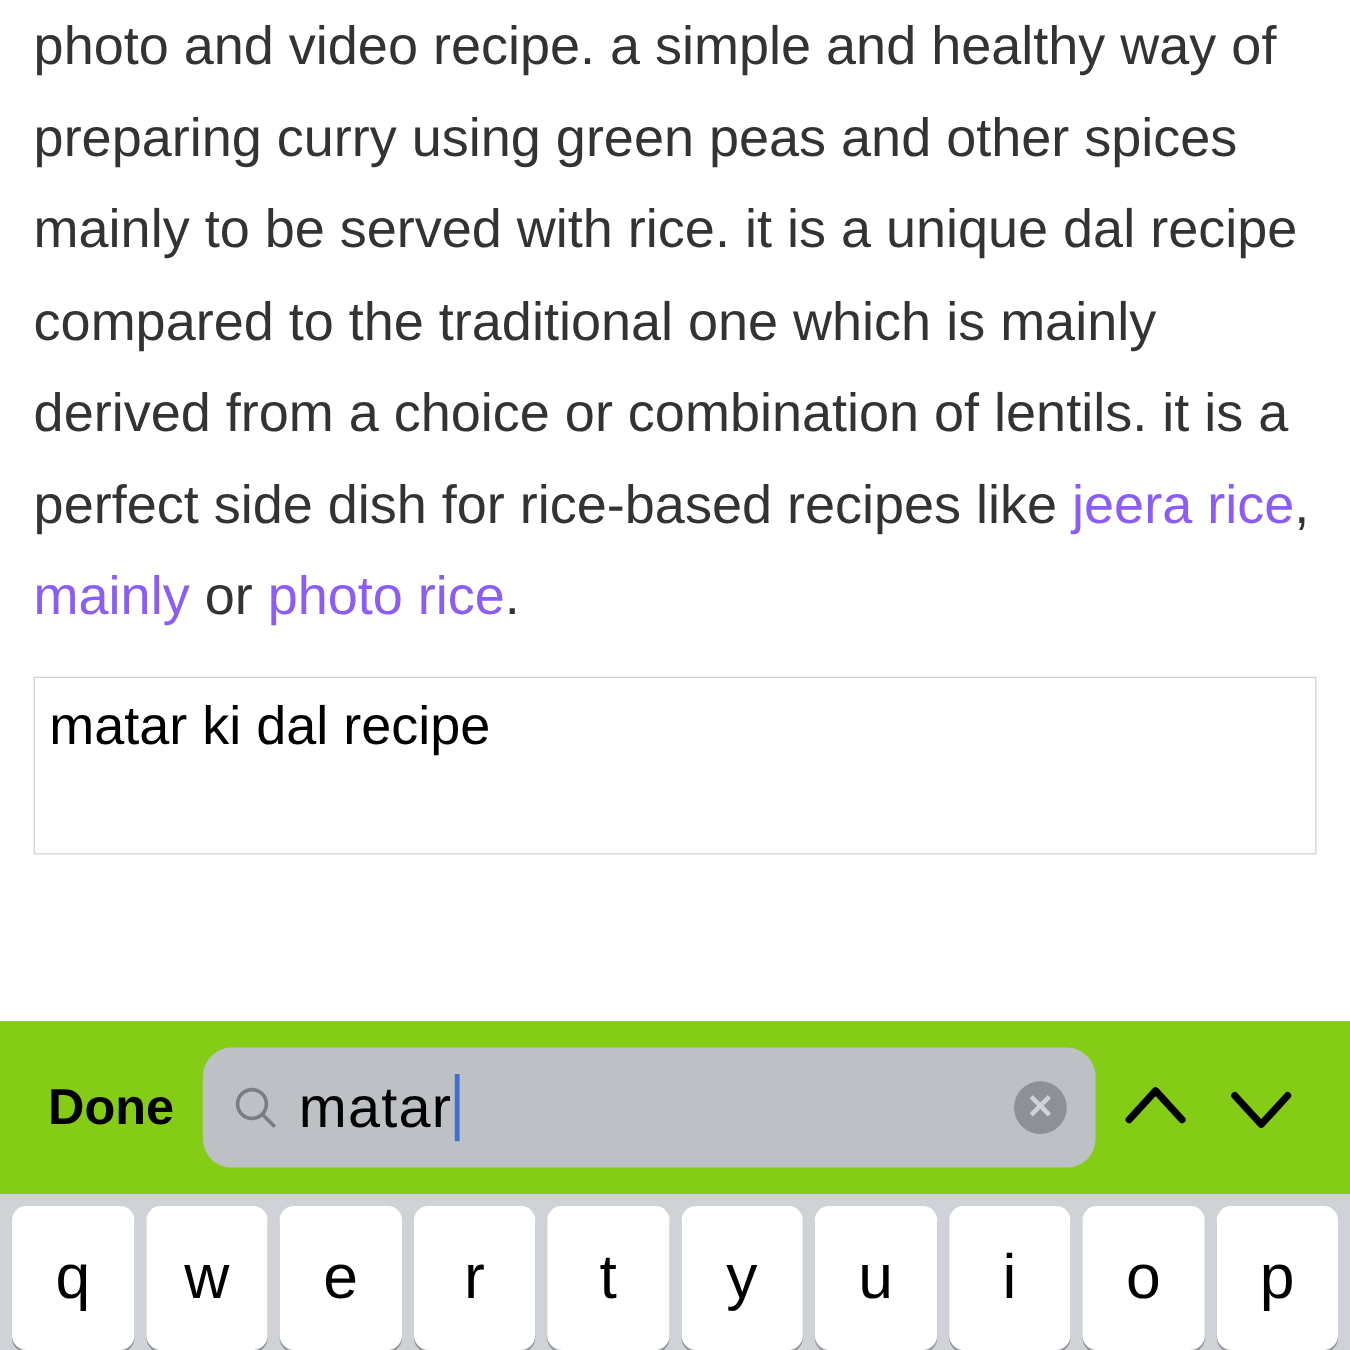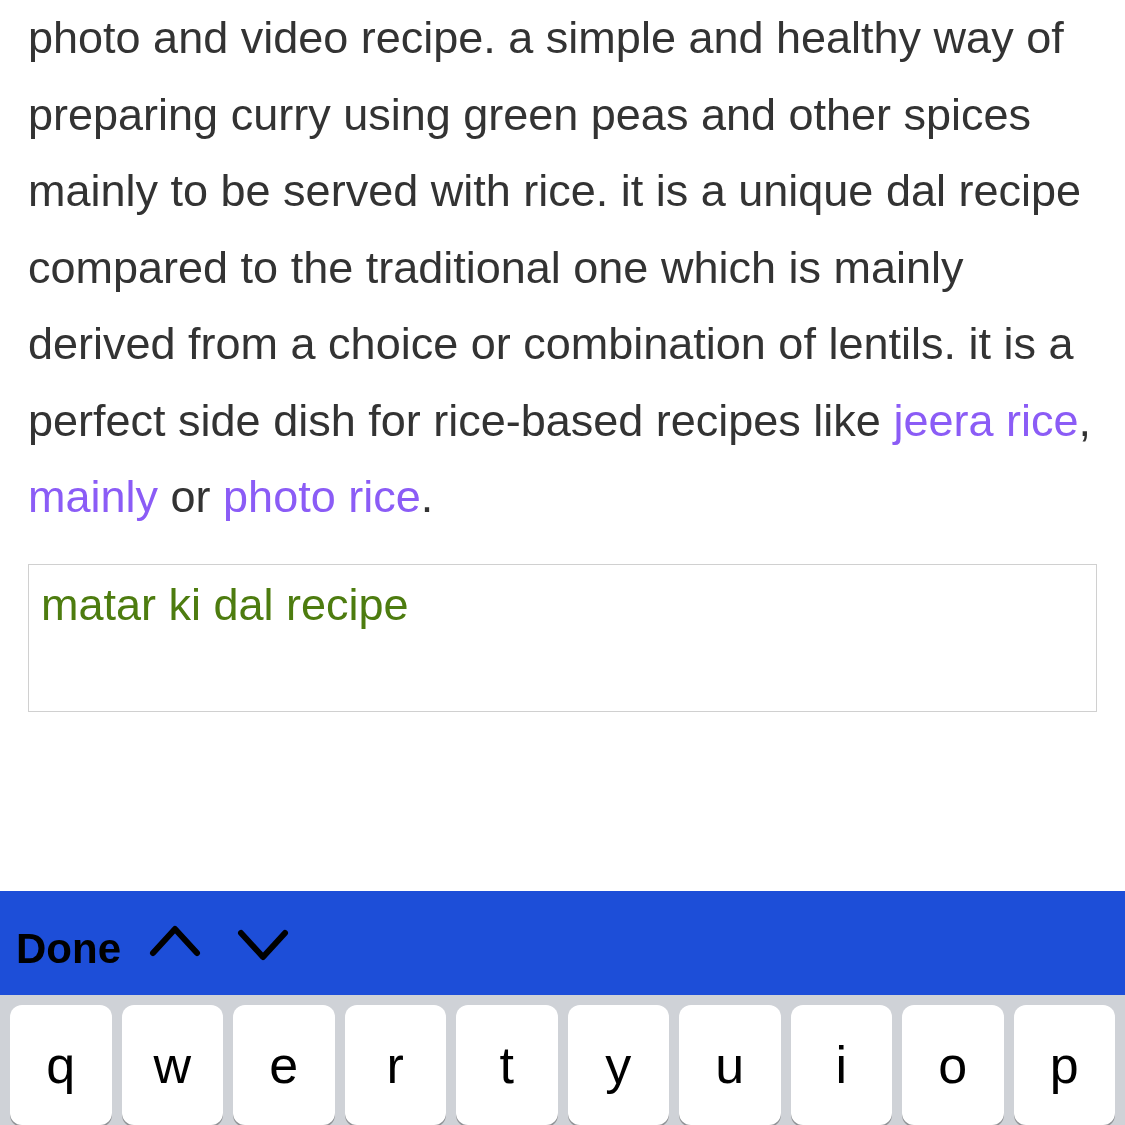--- a/index.html
+++ b/index.html
@@ -22,37 +22,37 @@
     text-decoration: none;
   }
   .box {
     margin: 28px 28px 0 28px;
     border: 1px solid #d0d0d0;
     padding: 14px 12px 80px 12px;
     background: #fff;
   }
   .box-text {
     font-size: 45px;
-    color: #4d7c0f;
+    color: #000000;
   }
 
   
   .keyboard-area {
     position: absolute;
     bottom: 0;
     left: 0;
     width: 100%;
     background: #cfd2d7;
   }
   .find-bar {
     display: flex;
-    align-items: flex-end;
+    align-items: center;
     gap: 20px;
-    padding: 22px 12px;
-    background: #1d4ed8;
+    padding: 22px 36px;
+    background: #84cc16;
   }
   .done-btn {
     font-size: 42px;
     font-weight: 700;
     color: #000;
     background: none;
     border: none;
     padding: 0 4px;
   }
   .search-field {
@@ -158,20 +158,33 @@
 </div>
 
 <div class="box">
   <div class="box-text">matar ki dal recipe</div>
 </div>
 
 <div class="keyboard-area">
   <div class="find-bar">
     <button class="done-btn">Done</button>
 
+    <div class="search-field">
+      <svg class="search-icon-svg" viewBox="0 0 40 40">
+        <circle cx="17" cy="17" r="12"></circle>
+        <line x1="26" y1="26" x2="36" y2="36"></line>
+      </svg>
+      <div class="search-input-wrap">
+        <span class="search-input">matar</span>
+        <span class="cursor"></span>
+      </div>
+      <div class="clear-btn">
+        <span class="clear-x">✕</span>
+      </div>
+    </div>
 
     <div class="nav-arrows">
       <svg class="chev" viewBox="0 0 60 60">
         <polyline points="8,40 30,16 52,40"></polyline>
       </svg>
       <svg class="chev" viewBox="0 0 60 60">
         <polyline points="8,20 30,44 52,20"></polyline>
       </svg>
     </div>
   </div>

